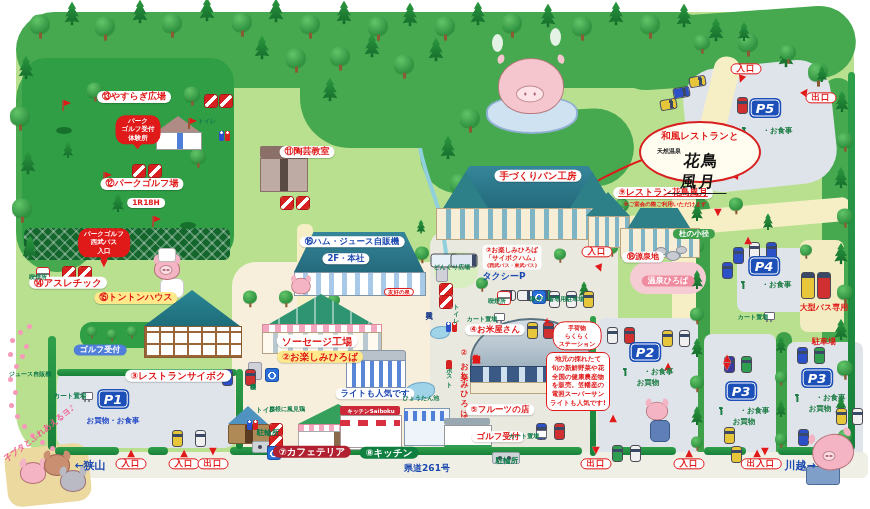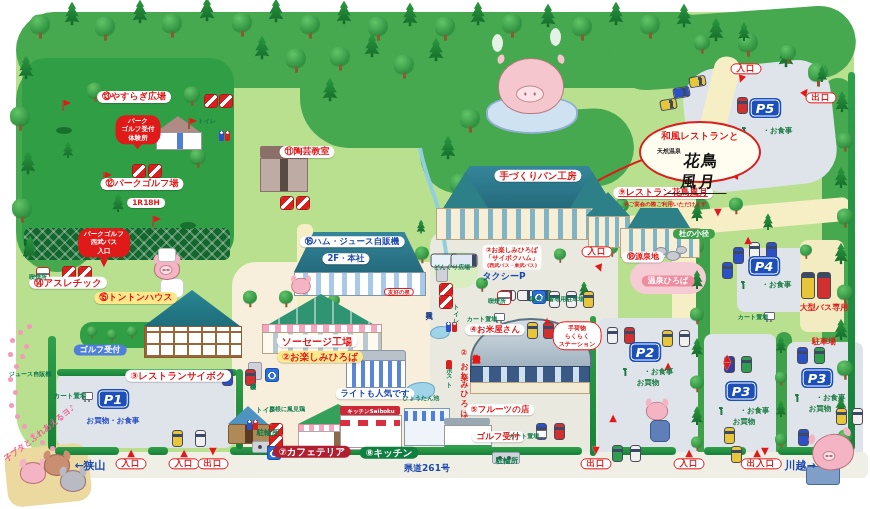--- a/index.html
+++ b/index.html
@@ -186,20 +186,28 @@
   </div>
   <div class="busstop">
     <span>②お楽しみひろば</span>
     <span>「サイボクハム」</span>
     <span class="f5">(西武バス・東武バス)</span>
   </div>
   <div class="bagbub">
     <span>手荷物</span>
     <span>らくらく</span>
     <span>ステーション</span>
+  </div>
+  <div class="mnote">
+    <span>地元の採れたて</span>
+    <span>旬の新鮮野菜や花</span>
+    <span>全国の健康農産物</span>
+    <span>を販売。笠幡産の</span>
+    <span>電照スーパーサン</span>
+    <span>ライトも人気です!</span>
   </div>
   <div class="vwrap">
     <span>②お楽しみひろば</span>
     <span>農産物直売所</span>
   </div>
 
 <div class="area" style="left: 16px; top: 12px; width: 838px; height: 448px; border-radius: 48px; z-index: 0; background: rgb(185, 224, 143);"></div>
     <div class="area" style="left: 16px; top: 12px; width: 700px; height: 76px; border-radius: 40px; z-index: 3; background: rgb(70, 168, 79);"></div>
     <div class="area" style="left: 610px; top: 12px; width: 246px; height: 72px; border-radius: 40px; z-index: 3; background: rgb(70, 168, 79); transform: rotate(-4deg);"></div>
     <div class="area" style="left: 16px; top: 60px; width: 82px; height: 212px; border-radius: 40px; z-index: 3; background: rgb(70, 168, 79);"></div>

